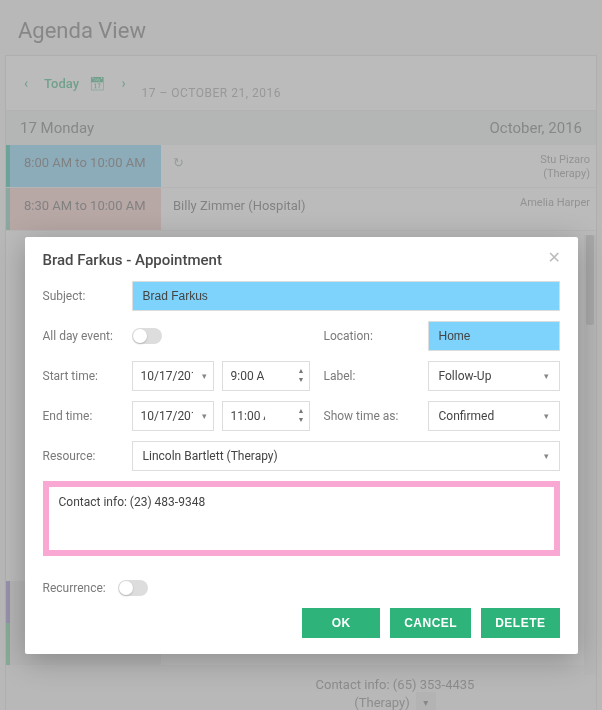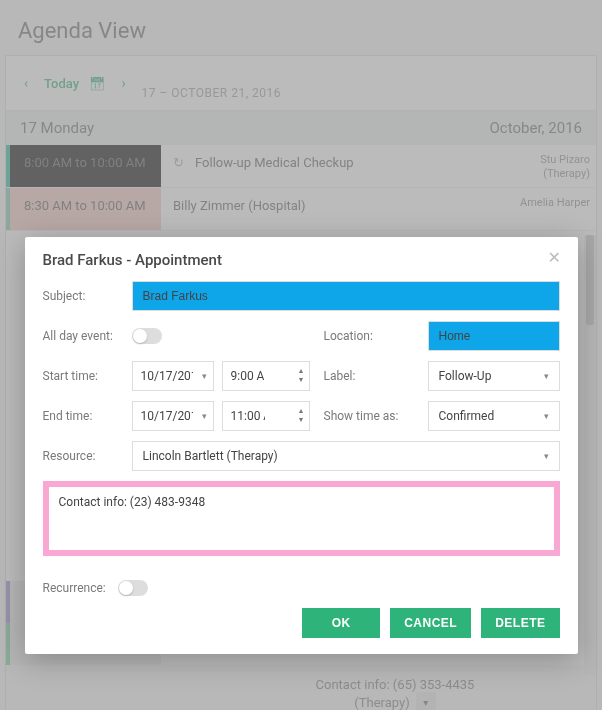--- a/index.html
+++ b/index.html
@@ -59,21 +59,21 @@
       border-bottom: 1px solid #eee;
     }
     .time-col {
       width: 155px;
       min-height: 42px;
       border-left: 4px solid transparent;
       padding: 10px 10px 10px 14px;
       font-size: 13px;
       color: #5a5a5a;
     }
-    .t-teal { border-left-color: #21b89b; background: #000000; }
+    .t-teal { border-left-color: #21b89b; background: #7dd3fc; }
     .t-red { border-left-color: #76c6b2; background: #f3c5c0; }
     .t-lilac { border-left-color: #9b88d8; background: #eee; }
     .t-green { border-left-color: #6dd098; background: #eee; }
     .desc-col {
       flex: 1;
       padding: 10px 12px;
       font-size: 13px;
       color: #5c5c5c;
       display: flex;
       gap: 8px;
@@ -178,21 +178,21 @@
     }
     .full-span { grid-column: 2 / 5; }
     .lbl { white-space: nowrap; }
     .text-input {
       height: 30px;
       width: 100%;
       border: 1px solid #ddd;
       padding: 0 10px;
       font-size: 12px;
       color: #444;
-      background: #0ea5e9;
+      background: #7dd3fc;
     }
     .toggle {
       width: 30px; height: 16px;
       background: #ddd;
       border-radius: 8px;
       position: relative;
     }
     .toggle::after {
       content: "";
       position: absolute;
@@ -287,21 +287,20 @@
   <div class="day-header">
     <span>17 Monday</span>
     <span>October, 2016</span>
   </div>
 
   <div class="agenda-list">
     <div class="agenda-row">
       <div class="time-col t-teal">8:00 AM to 10:00 AM</div>
       <div class="desc-col">
         <span class="refresh-icon">↻</span>
-        <span>Follow-up Medical Checkup</span>
       </div>
       <div class="res-col">
         <div>Stu Pizaro</div>
         <div>(Therapy)</div>
       </div>
     </div>
     <div class="agenda-row">
       <div class="time-col t-red">8:30 AM to 10:00 AM</div>
       <div class="desc-col">
         <span>Billy Zimmer (Hospital)</span>

